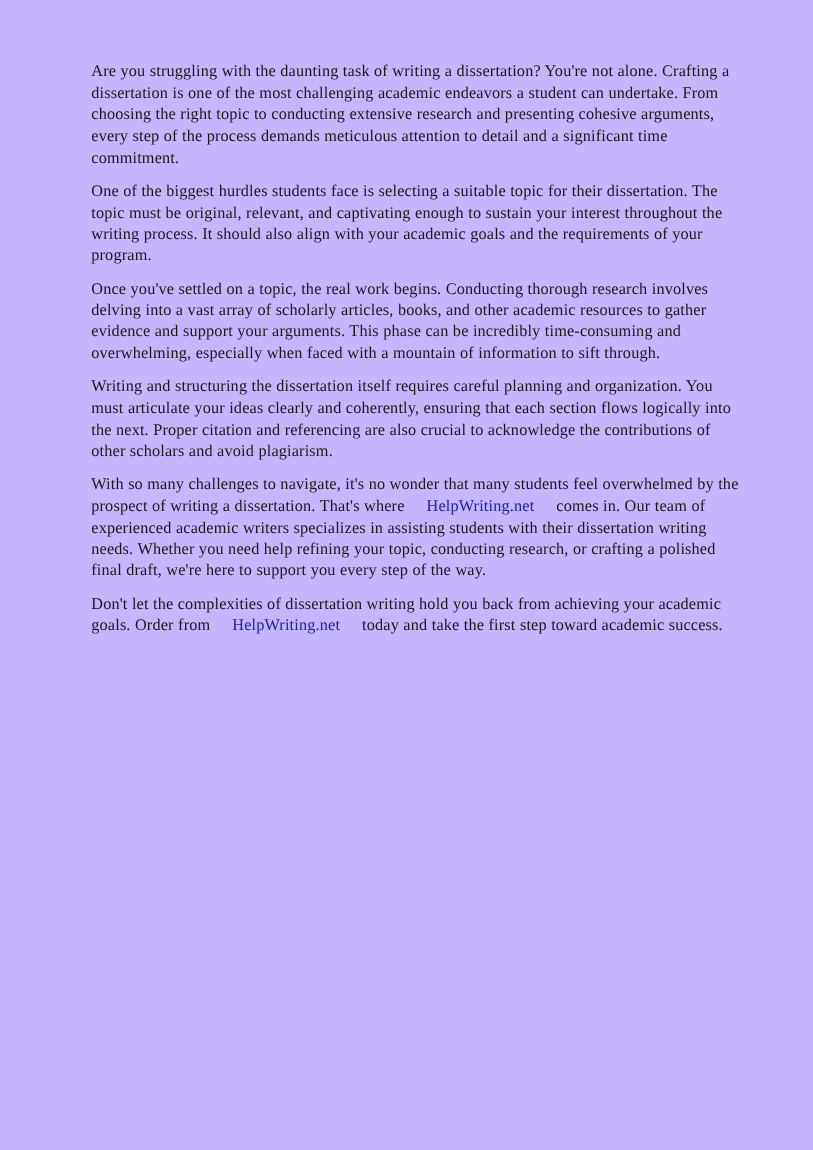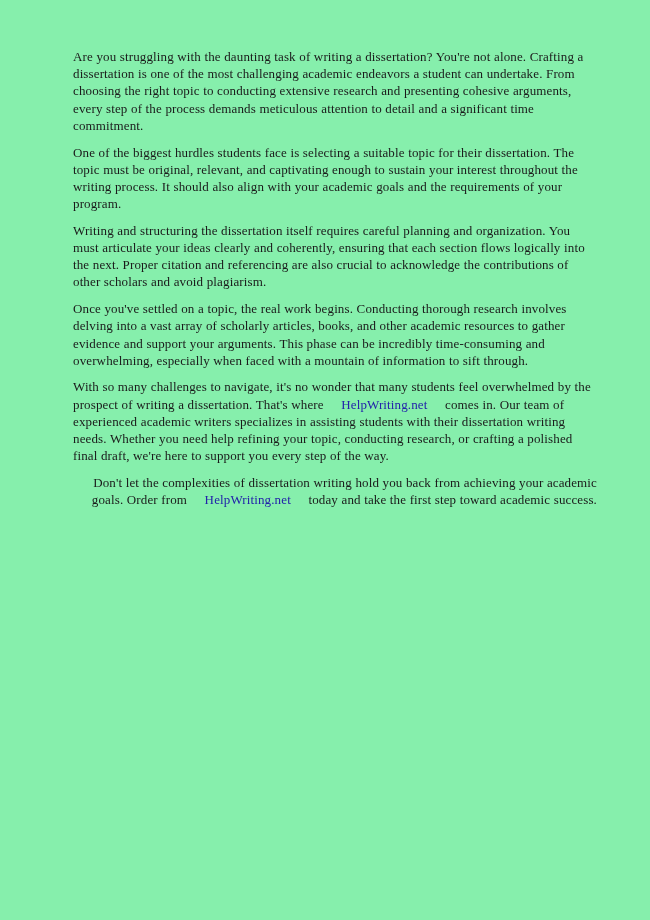--- a/index.html
+++ b/index.html
@@ -12,64 +12,63 @@
     height: 920px;
     background: #ffffff;
     font-family: "Liberation Serif", "DejaVu Serif", serif;
     color: #000000;
     overflow: hidden;
   }
   .page {
     position: relative;
     width: 650px;
     height: 920px;
-    background: #86efac;
+    background: #c4b5fd;
     box-sizing: border-box;
   }
   .doc-body {
     position: absolute;
     left: 73px;
     top: 48px;
     width: 524px;
   }
   .para {
     font-size: 13.0px;
     line-height: 17.2px;
     text-align: left;
     margin: 0 0 9.5px 0;
     color: #1a1a1a;
     letter-spacing: 0.01em;
     word-spacing: 0.01em;
   }
   .para:last-child {
     margin-bottom: 4px;
-    text-align: right;
   }
   .link {
     color: #2222AA;
     font-weight: normal;
     text-decoration: none;
     white-space: nowrap;
   }
   .link-pad-before { white-space: pre; }
   .link-pad-after  { white-space: pre; }
 </style>
 </head>
 <body>
 
 <div class="page">
   <div class="doc-body">
 
     <p class="para">Are you struggling with the daunting task of writing a dissertation? You're not alone. Crafting a dissertation is one of the most challenging academic endeavors a student can undertake. From choosing the right topic to conducting extensive research and presenting cohesive arguments, every step of the process demands meticulous attention to detail and a significant time commitment.</p>
 
     <p class="para">One of the biggest hurdles students face is selecting a suitable topic for their dissertation. The topic must be original, relevant, and captivating enough to sustain your interest throughout the writing process. It should also align with your academic goals and the requirements of your program.</p>
 
+    <p class="para">Once you've settled on a topic, the real work begins. Conducting thorough research involves delving into a vast array of scholarly articles, books, and other academic resources to gather evidence and support your arguments. This phase can be incredibly time-consuming and overwhelming, especially when faced with a mountain of information to sift through.</p>
+
     <p class="para">Writing and structuring the dissertation itself requires careful planning and organization. You must articulate your ideas clearly and coherently, ensuring that each section flows logically into the next. Proper citation and referencing are also crucial to acknowledge the contributions of other scholars and avoid plagiarism.</p>
-
-    <p class="para">Once you've settled on a topic, the real work begins. Conducting thorough research involves delving into a vast array of scholarly articles, books, and other academic resources to gather evidence and support your arguments. This phase can be incredibly time-consuming and overwhelming, especially when faced with a mountain of information to sift through.</p>
 
     <p class="para">
       <span>With so many challenges to navigate, it's no wonder that many students feel overwhelmed by the prospect of writing a dissertation. That's where</span><span class="link-pad-before">     </span><a class="link" href="#">HelpWriting.net</a><span class="link-pad-after">     </span><span>comes in. Our team of experienced academic writers specializes in assisting students with their dissertation writing needs. Whether you need help refining your topic, conducting research, or crafting a polished final draft, we're here to support you every step of the way.</span>
     </p>
 
     <p class="para">
       <span>Don't let the complexities of dissertation writing hold you back from achieving your academic goals. Order from</span><span class="link-pad-before">     </span><a class="link" href="#">HelpWriting.net</a><span class="link-pad-after">     </span><span>today and take the first step toward academic success.</span>
     </p>
 
   </div>

